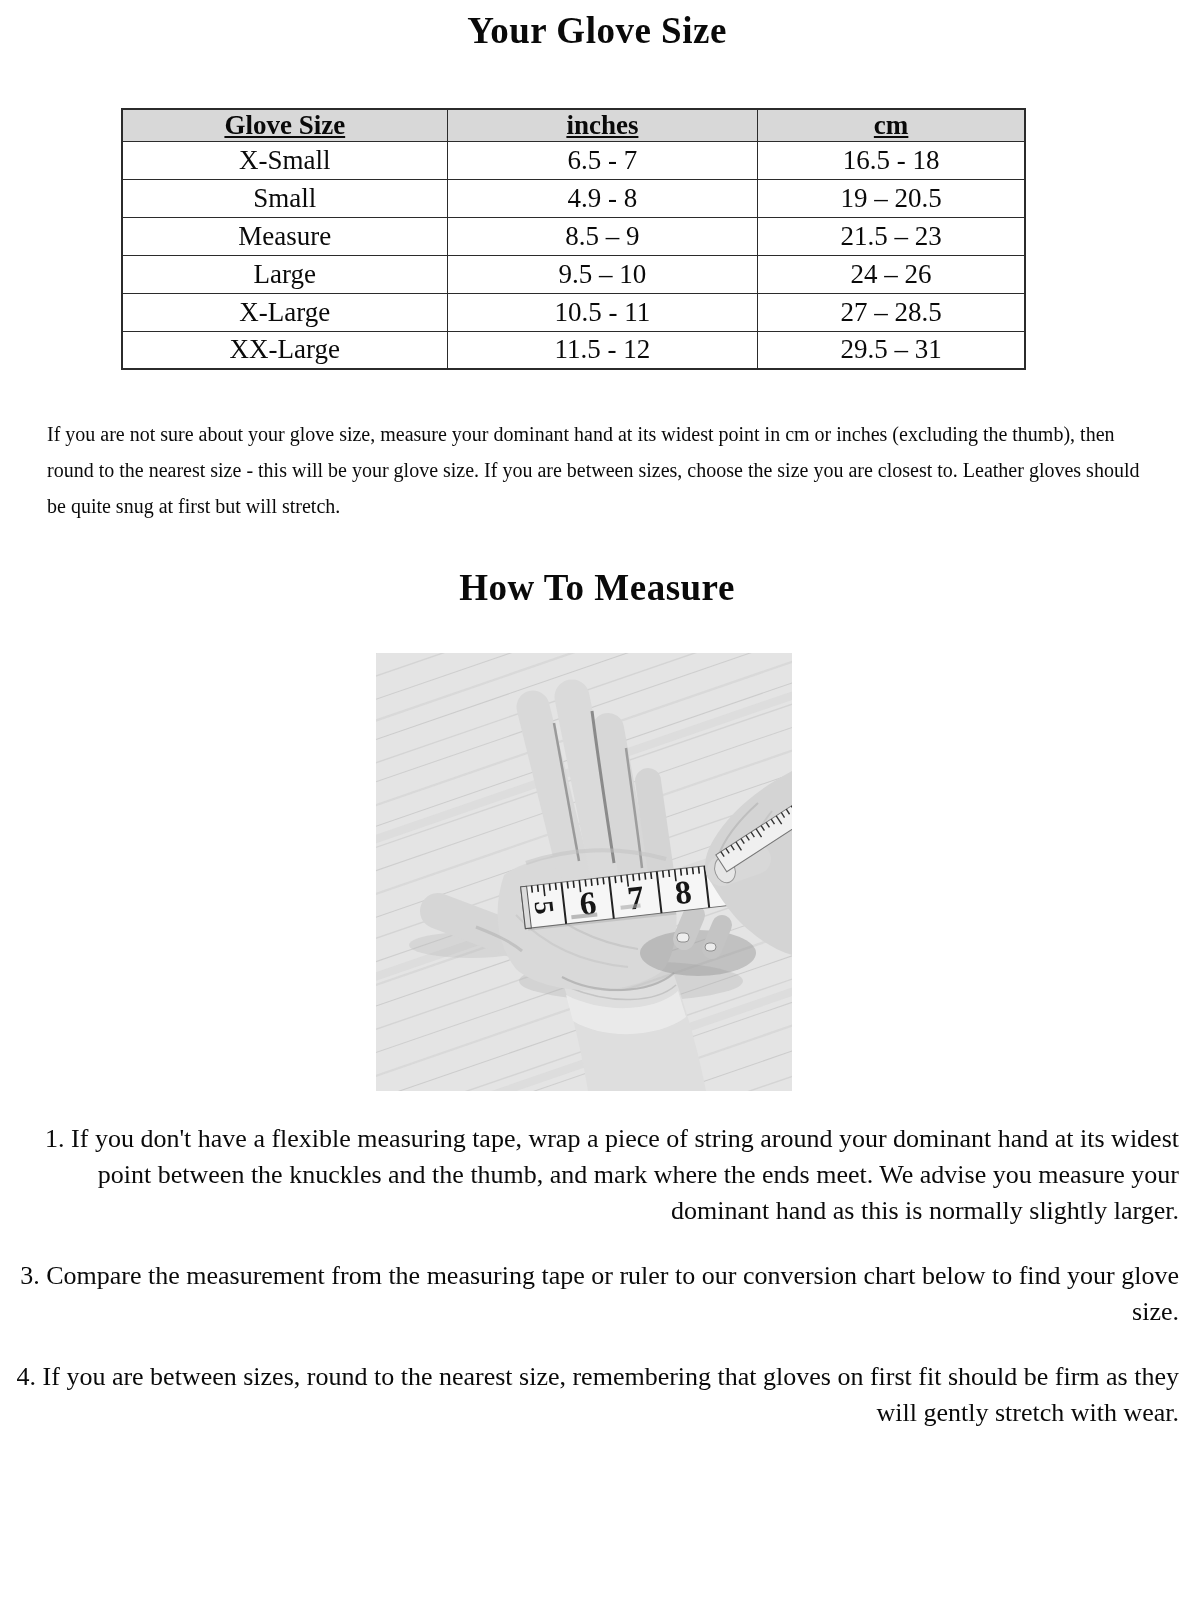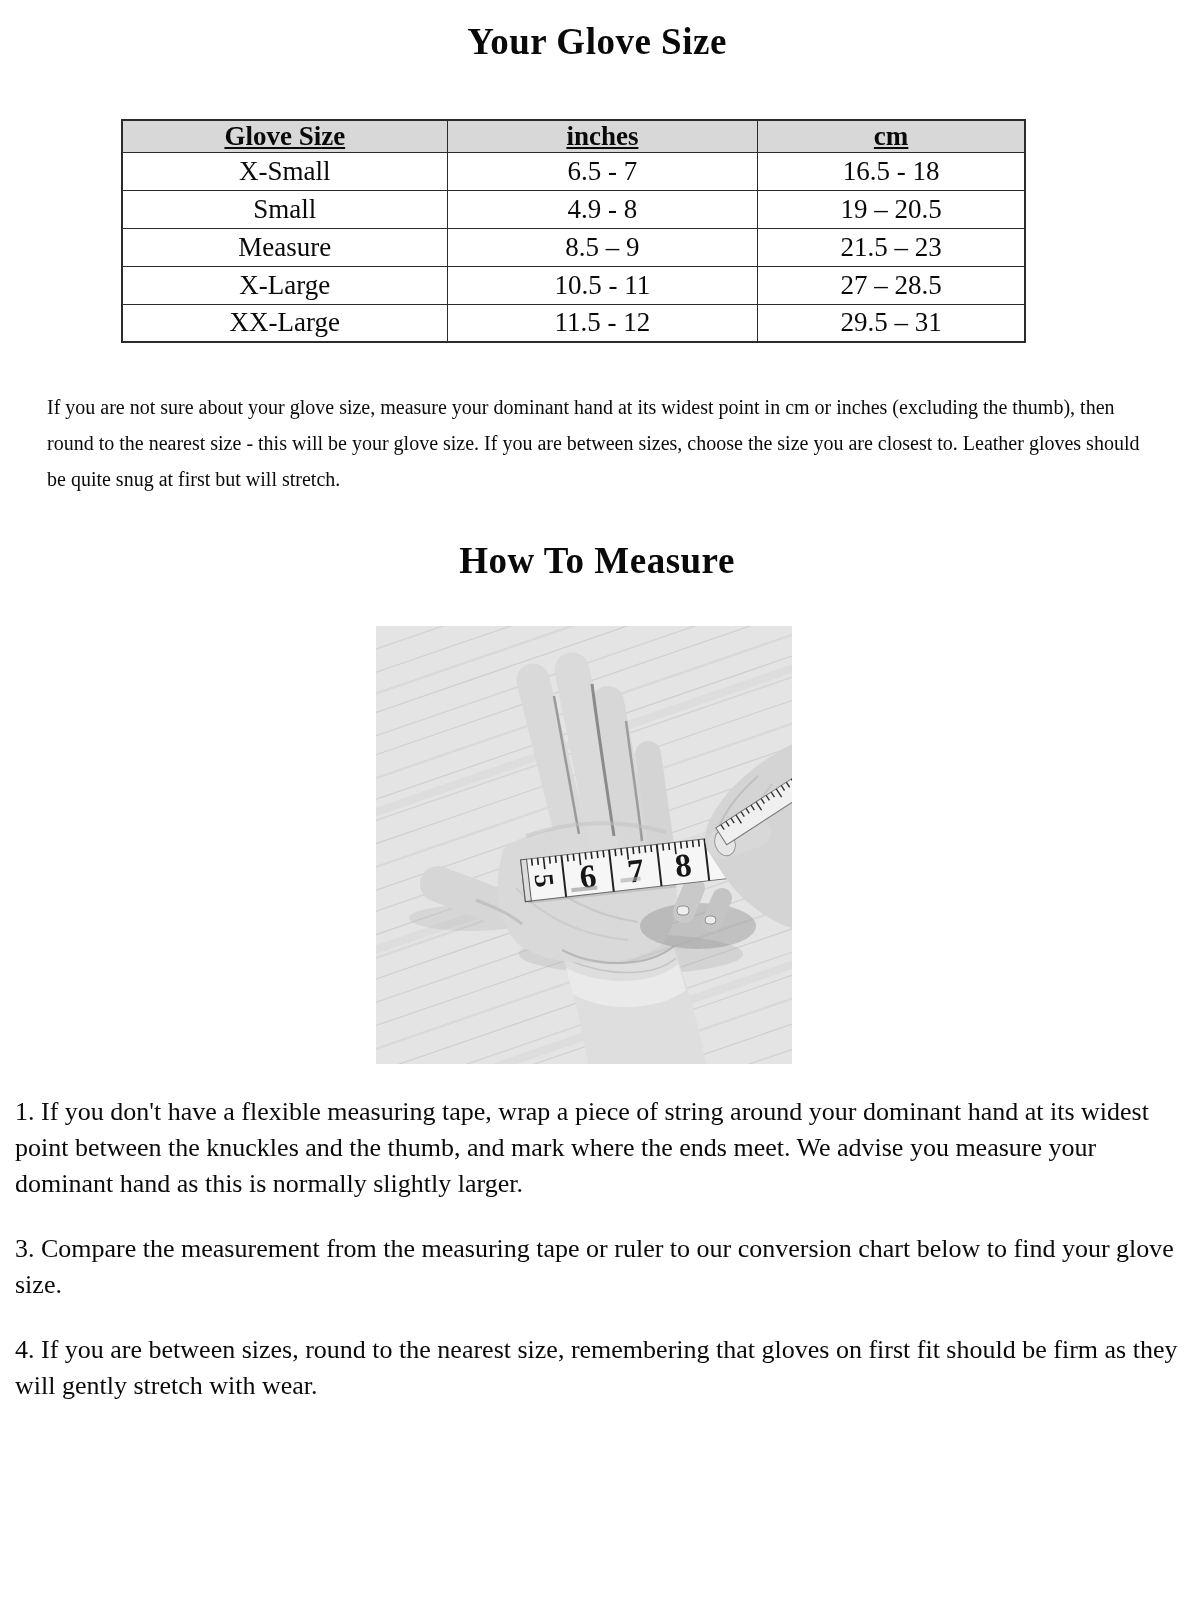--- a/index.html
+++ b/index.html
@@ -9,21 +9,21 @@
     --table-header-bg:#d8d8d8;
   }
   *{box-sizing:border-box;}
   html,body{margin:0;padding:0;}
   body{
     width:1194px;
     background:var(--page-bg);
     color:var(--text);
     font-family:"Liberation Serif","DejaVu Serif",serif;
   }
-  .page{width:1194px;min-height:1600px;padding:12px 0 20px;}
+  .page{width:1194px;min-height:1600px;padding:1px 0 20px;}
   .page-title{
     font-size:37px;
     font-weight:bold;
     text-align:center;
     margin:8px 0 0;
     letter-spacing:.5px;
   }
   table.size-table{
     border-collapse:collapse;
     table-layout:fixed;
@@ -68,21 +68,21 @@
     width:416px;
     height:438px;
   }
   .photo-figure svg{display:block;width:416px;height:438px;}
   .steps{margin:30px auto 0;width:1170px;}
   .steps p{
     max-width:1164px;
     margin:0 auto;
     font-size:26px;
     line-height:36px;
-    text-align:left;
+    text-align:right;
     font-family:Liberation Serif, serif;
   }
   .steps p + p{margin-top:29px;}
 </style>
 </head>
 <body>
 
 <main class="page">
 
   <h1 class="page-title">Your Glove Size</h1>
@@ -108,20 +108,25 @@
       </tr>
       <tr>
         <td class="size-cell">Small</td>
         <td>4.9 - 8</td>
         <td>19 – 20.5</td>
       </tr>
       <tr>
         <td class="size-cell">Measure</td>
         <td>8.5 – 9</td>
         <td>21.5 – 23</td>
+      </tr>
+      <tr>
+        <td class="size-cell">Large</td>
+        <td>9.5 – 10</td>
+        <td>24 – 26</td>
       </tr>
       <tr>
         <td class="size-cell">X-Large</td>
         <td>10.5 - 11</td>
         <td>27 – 28.5</td>
       </tr>
       <tr>
         <td class="size-cell">XX-Large</td>
         <td>11.5 - 12</td>
         <td>29.5 – 31</td>

